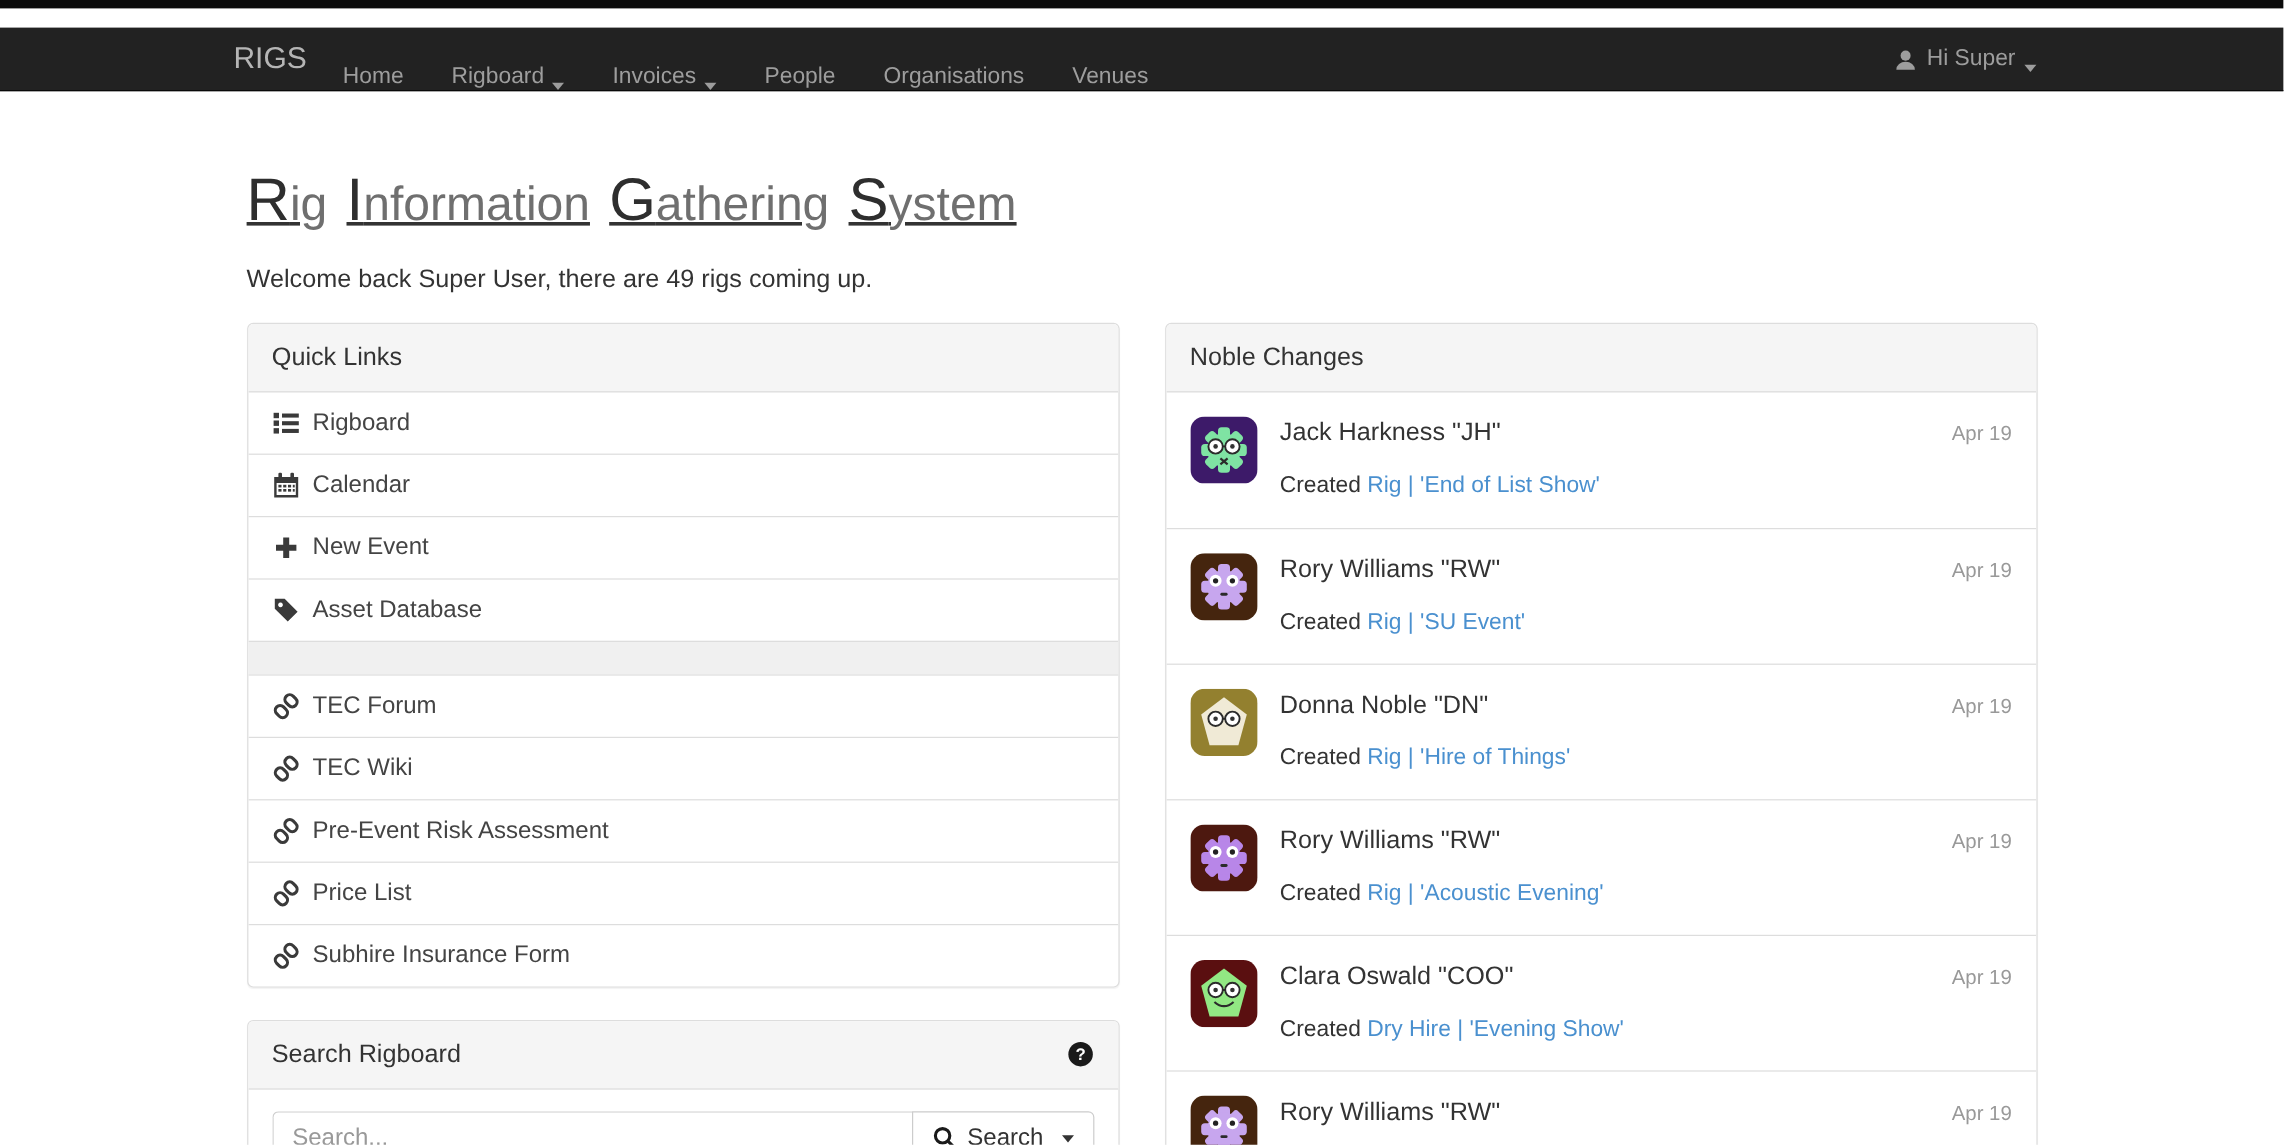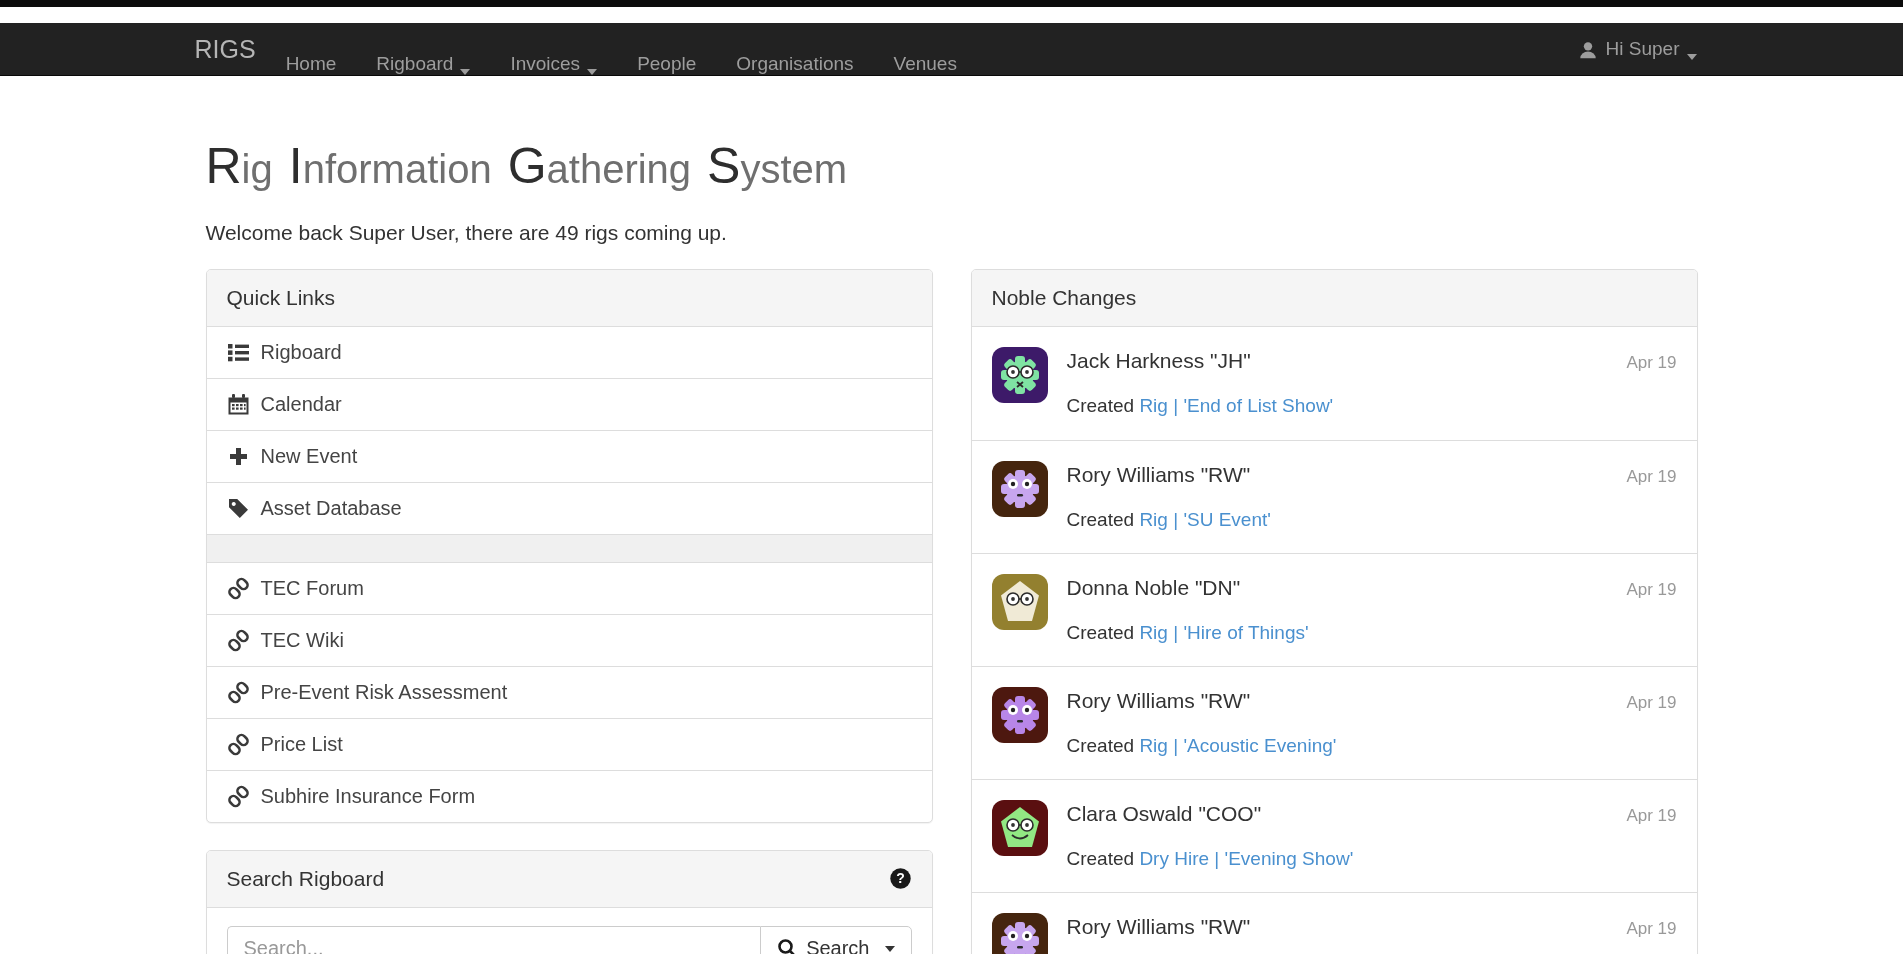--- a/index.html
+++ b/index.html
@@ -18,21 +18,21 @@
   .nav-right{margin-left:auto;display:flex;align-items:center;}
   .caret{display:inline-block;width:0;height:0;border-top:6px solid;border-left:5px solid transparent;
          border-right:5px solid transparent;margin-left:7px;}
   .user-icon{margin-right:8px;display:inline-flex;}
 
   
   .container{width:1530px;margin:0 auto;}
   .row{display:flex;align-items:flex-start;}
   .col{width:50%;box-sizing:border-box;padding:0 19px;}
 
-  h1.app-title{margin:64px 0 0;font-weight:300;line-height:1.05;}
+  h1.app-title{margin:64px 0 0;font-weight:300;line-height:1.05;text-decoration:underline;}
   h1.app-title .word{margin-right:16px;white-space:nowrap;}
   h1.app-title .cap{font-size:50px;color:#2e2e2e;}
   h1.app-title .rest{font-size:40px;color:#6f6f6f;}
   .welcome{font-size:21px;color:#333;margin:28px 0 24px;font-weight:400;}
 
   
   .panel{border:1px solid #ddd;border-radius:5px;background:#fff;margin-bottom:27px;
          box-shadow:0 1px 1px rgba(0,0,0,.05);overflow:hidden;}
   .panel-heading{background:#f5f5f5;border-bottom:1px solid #ddd;padding:15px 20px;
                  font-size:21px;color:#333;line-height:26px;display:flex;align-items:center;}

